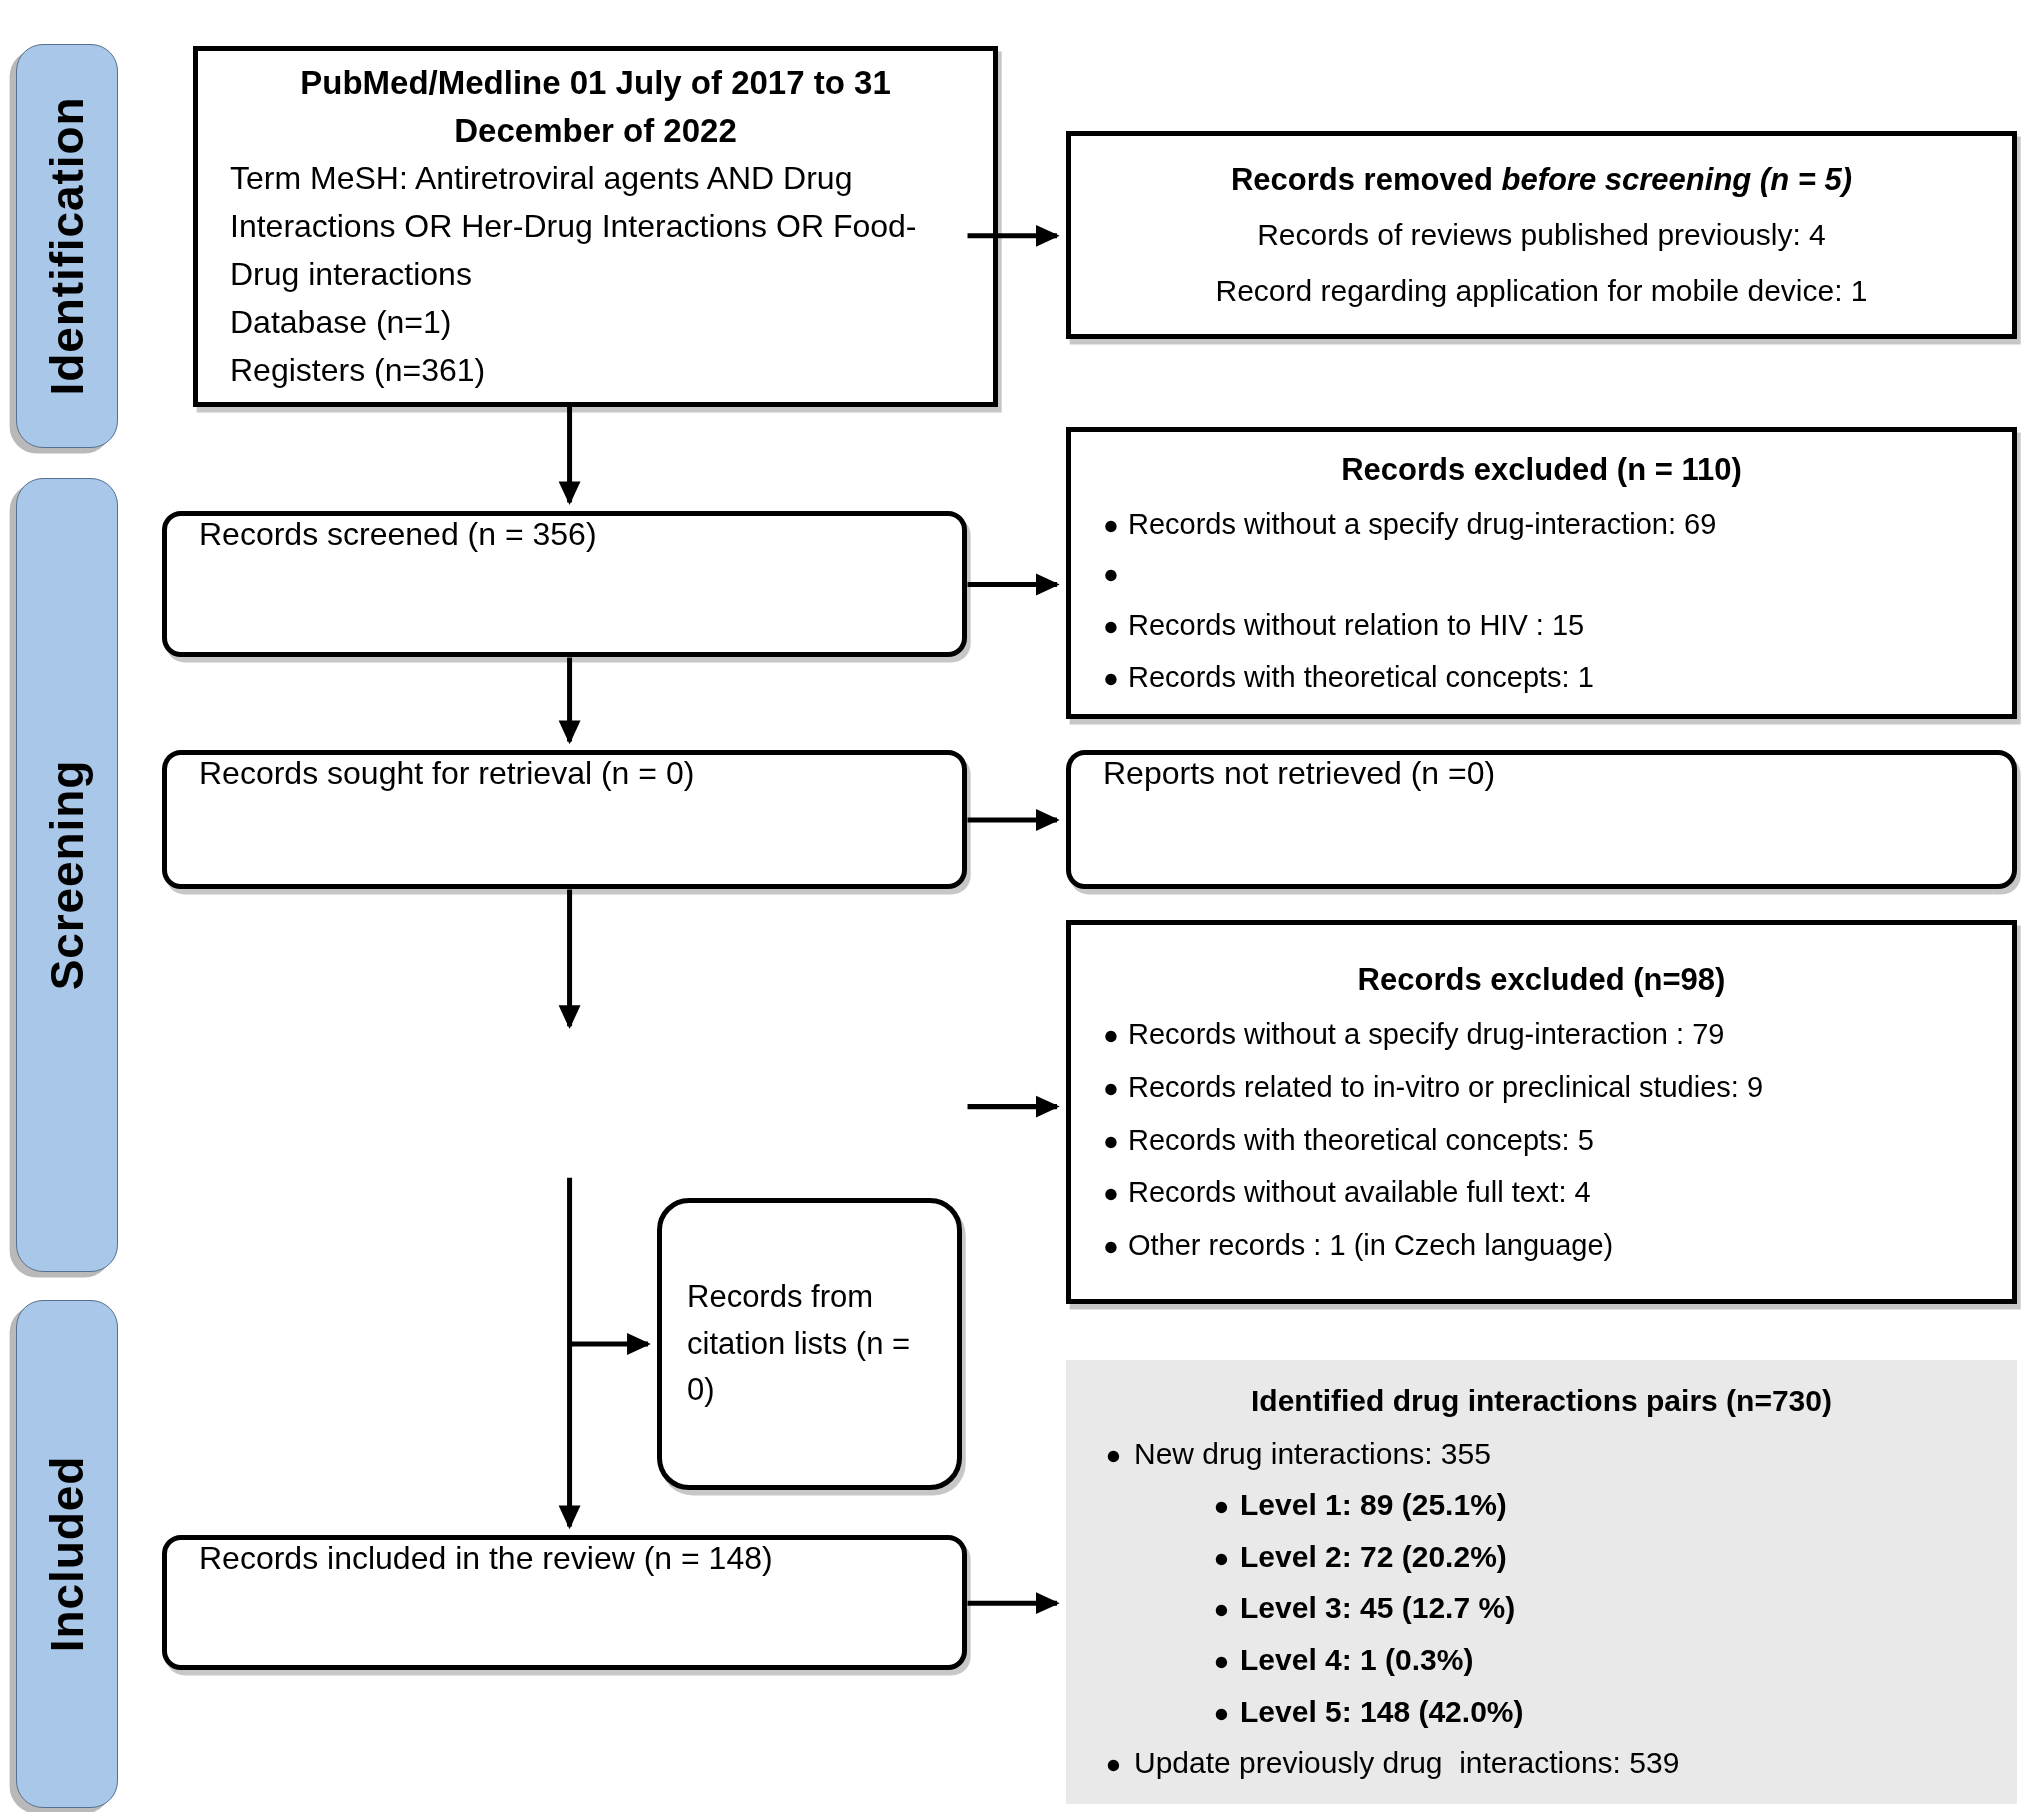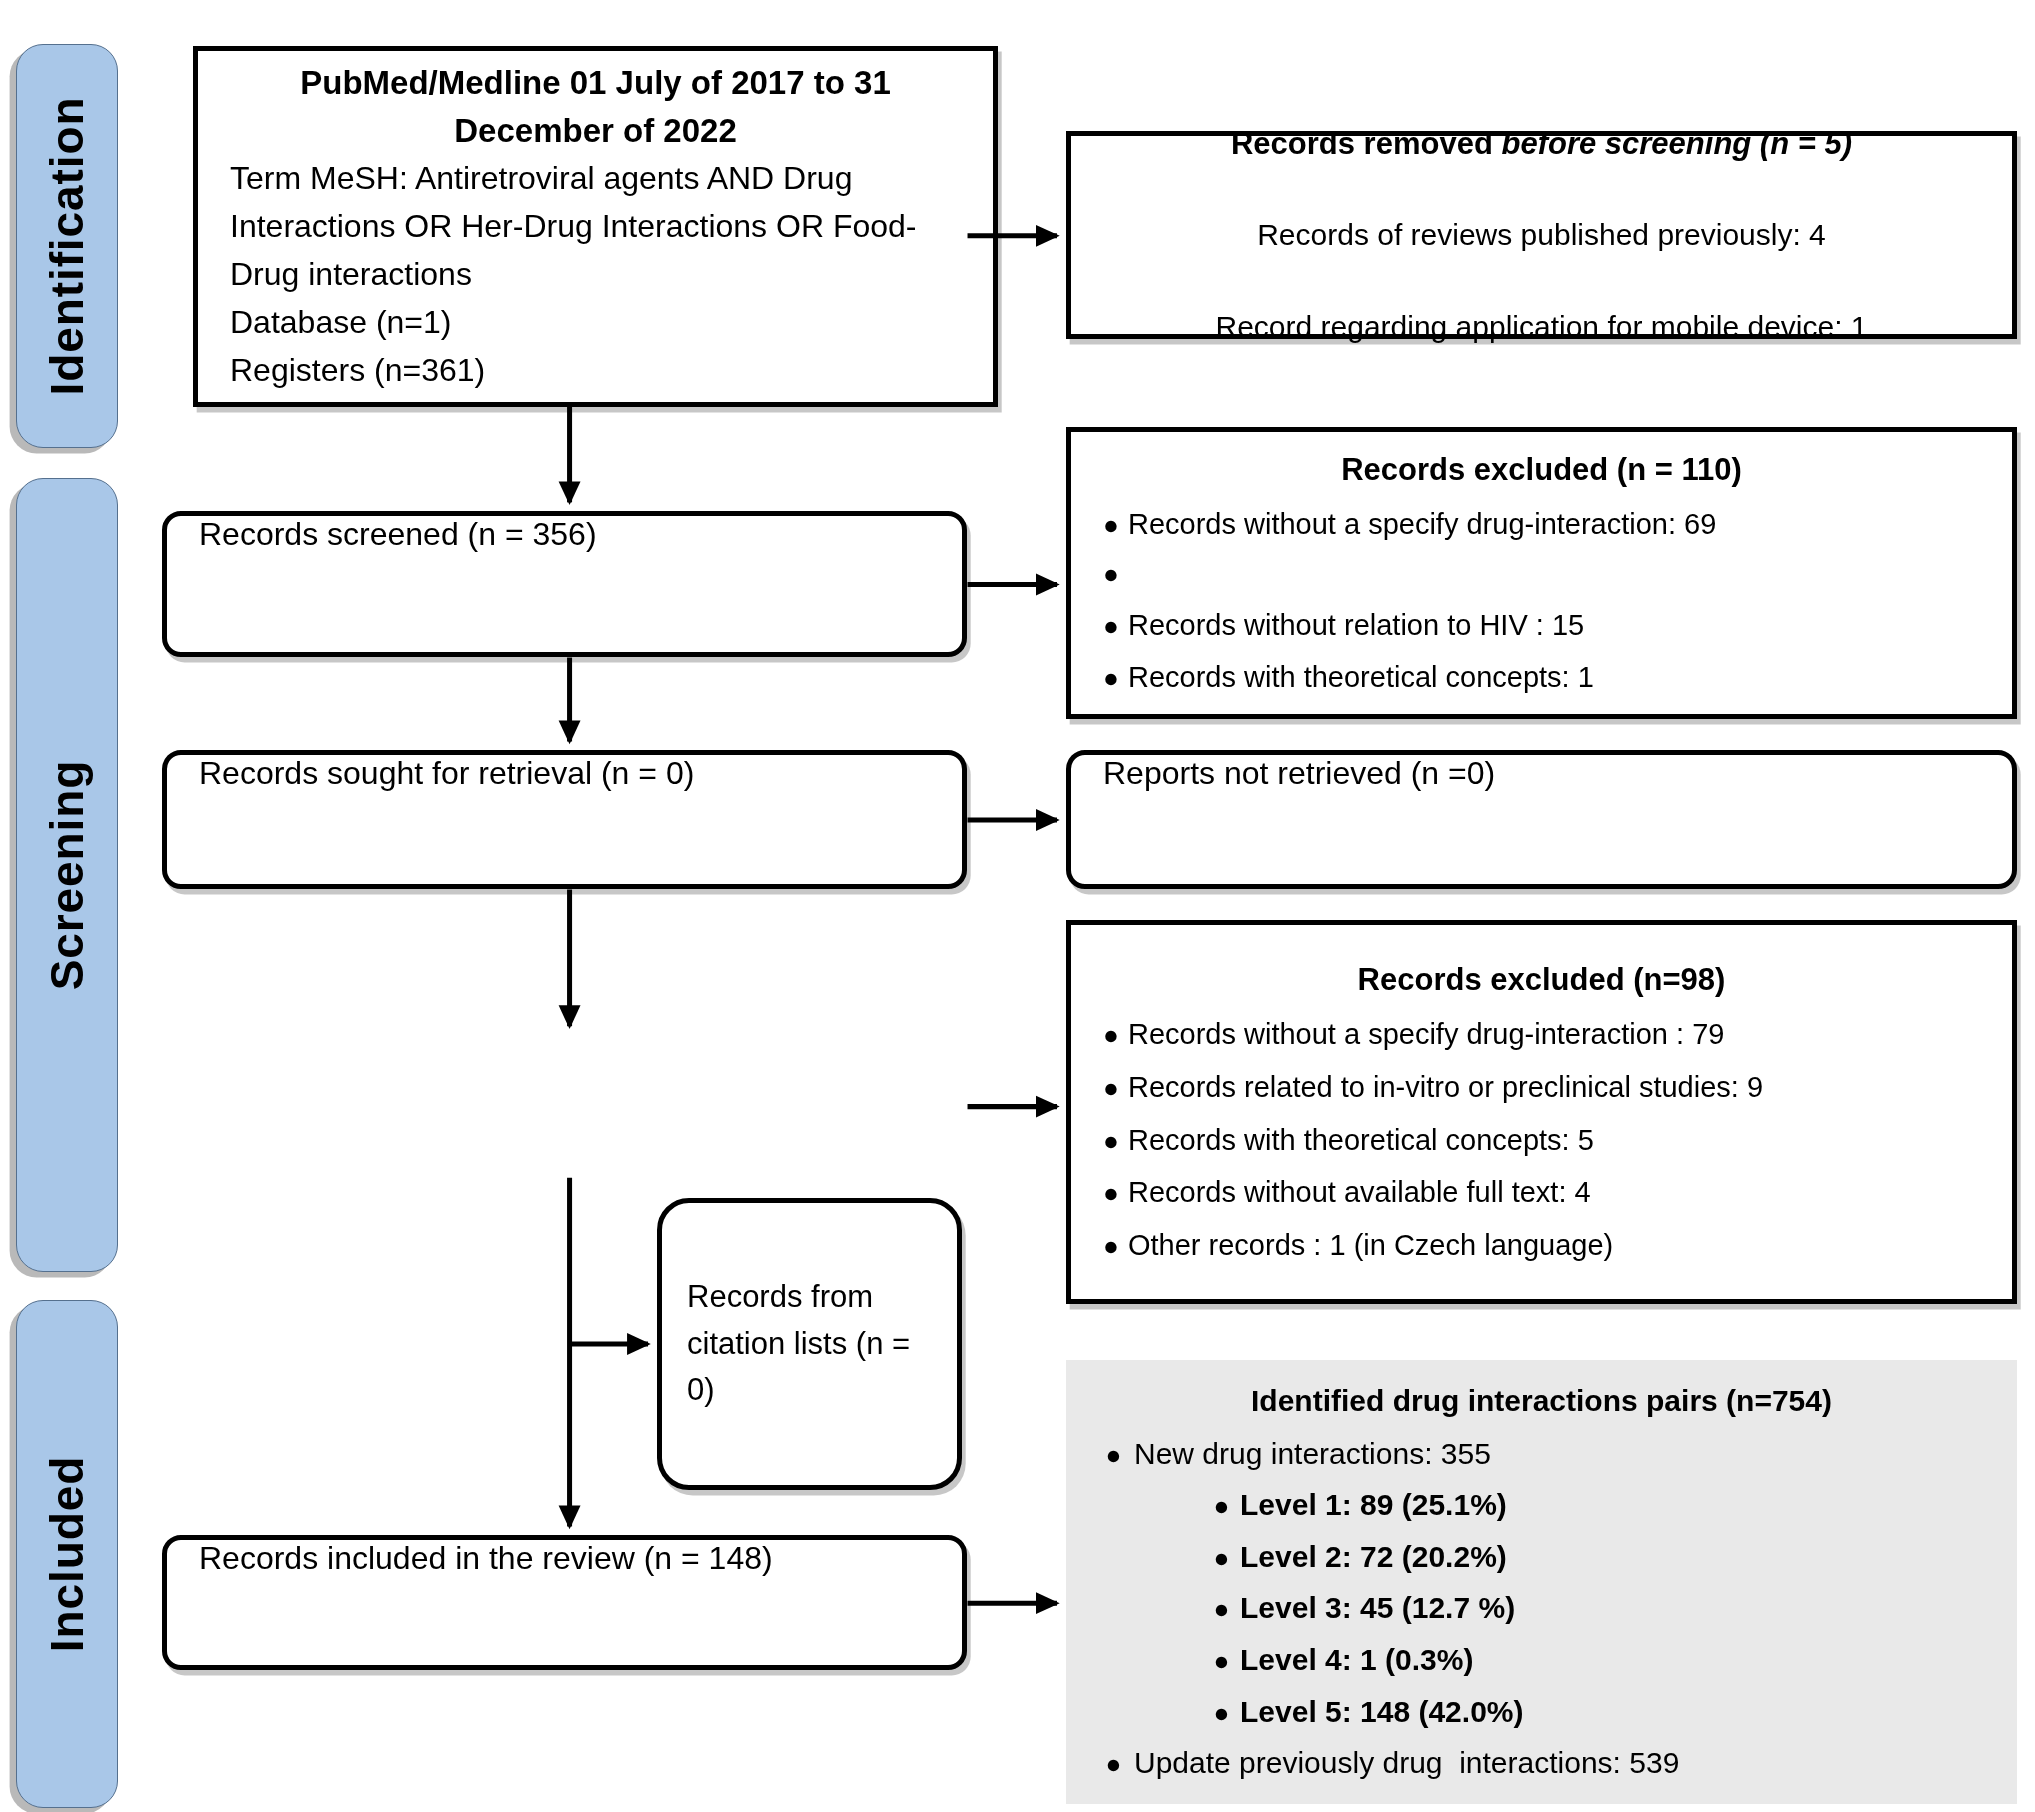--- a/index.html
+++ b/index.html
@@ -95,21 +95,21 @@
 
 
   <div class="abs fbox cit" style="left:657px;top:1198px;width:305px;height:292px;">
     <div class="inner">Records from citation lists (n = 0)</div>
   </div>
 
   <div class="abs fbox label-box" style="left:162px;top:1535px;width:805px;height:135px;">
     <span>Records included in the review (n = 148)</span>
   </div>
 
-  <div class="abs fbox detail center-col" style="left:1066px;top:131px;width:951px;height:208px;gap:36px;">
+  <div class="abs fbox detail center-col" style="left:1066px;top:131px;width:951px;height:208px;">
     <div class="title">
       <span>Records removed </span><span class="italic">before screening (n = 5)</span>
     </div>
     <div class="removed-lines">Records of reviews published previously: 4</div>
     <div class="removed-lines">Record regarding application for mobile device: 1</div>
   </div>
 
   <div class="abs fbox detail center-col" style="left:1066px;top:427px;width:951px;height:292px;">
     <div class="title">Records excluded (n = 110)</div>
     <div class="blist">
@@ -155,21 +155,21 @@
           <span class="txt">Records without available full text: 4</span>
         </div>
       <div class="brow">
           <span class="blt">●</span>
           <span class="txt">Other records : 1 (in Czech language)</span>
         </div>
     </div>
   </div>
 
   <div class="abs gray center-col" style="left:1066px;top:1360px;width:951px;height:444px;">
-    <div class="title">Identified drug interactions pairs (n=754)</div>
+    <div class="title">Identified drug interactions pairs (n=730)</div>
     <div class="brow">
         <span class="blt">●</span>
         <span class="txt">New drug interactions: 355</span>
       </div>
     <div class="brow lvl2">
         <span class="blt">●</span>
         <span class="txt">Level 1: 89 (25.1%)</span>
       </div>
     <div class="brow lvl2">
         <span class="blt">●</span>

